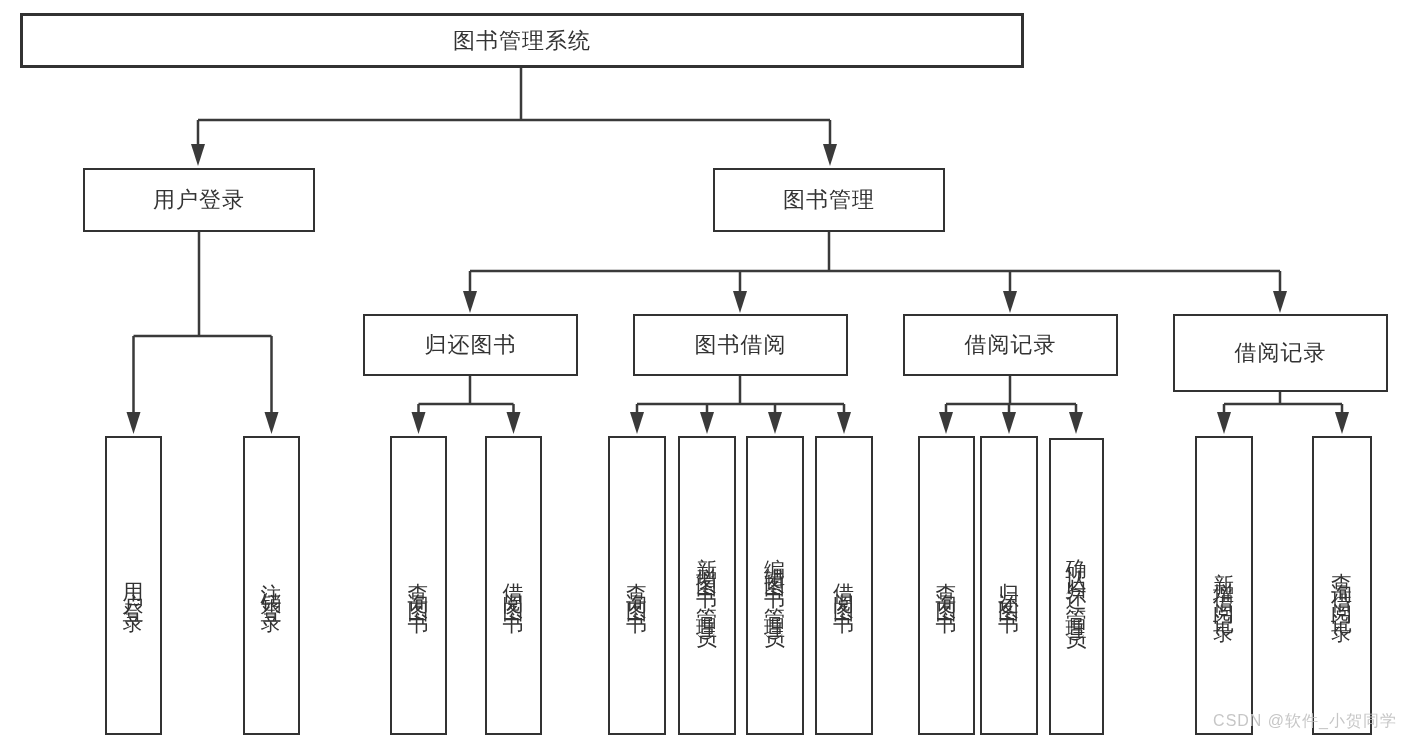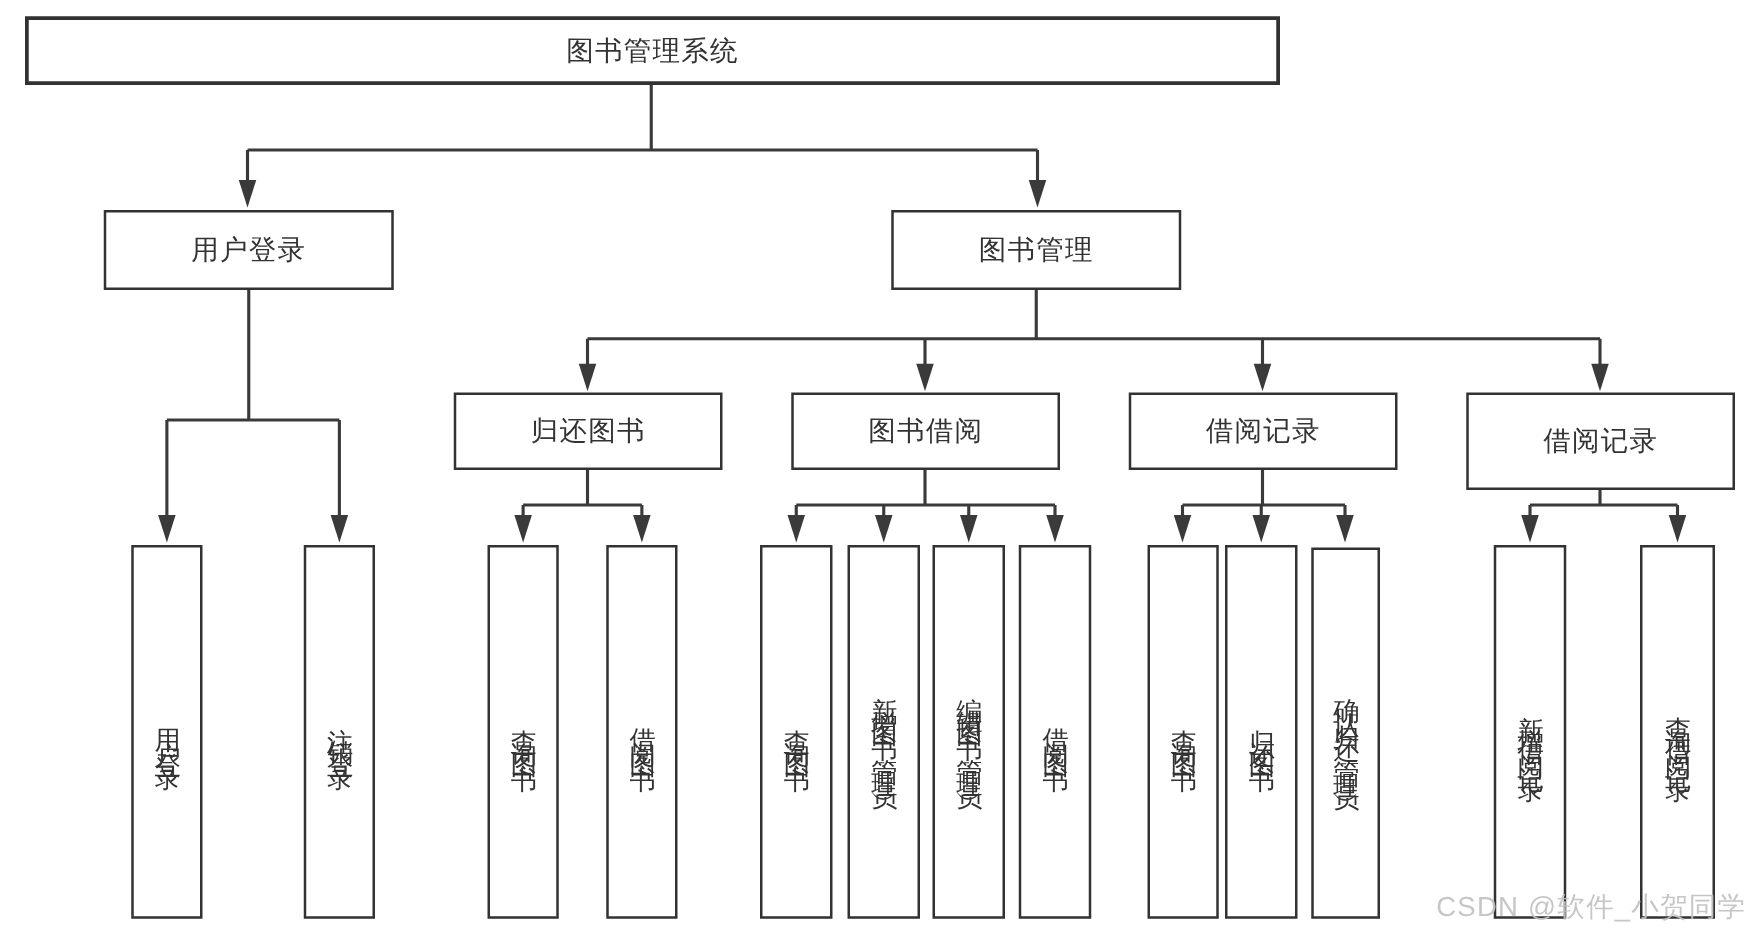--- a/index.html
+++ b/index.html
@@ -44,21 +44,21 @@
     text-orientation: mixed;
     font-size: 21px;
     letter-spacing: 10px;
     line-height: 1;
   }
   .watermark {
     position: absolute;
     top: 711px;
     right: 8px;
     z-index: 2;
-    font-size: 22px;
+    font-size: 16px;
     color: var(--watermark);
     opacity: 0.92;
     white-space: nowrap;
     letter-spacing: 1px;
   }
 </style>
 </head>
 <body>
 
 <div class="canvas">

